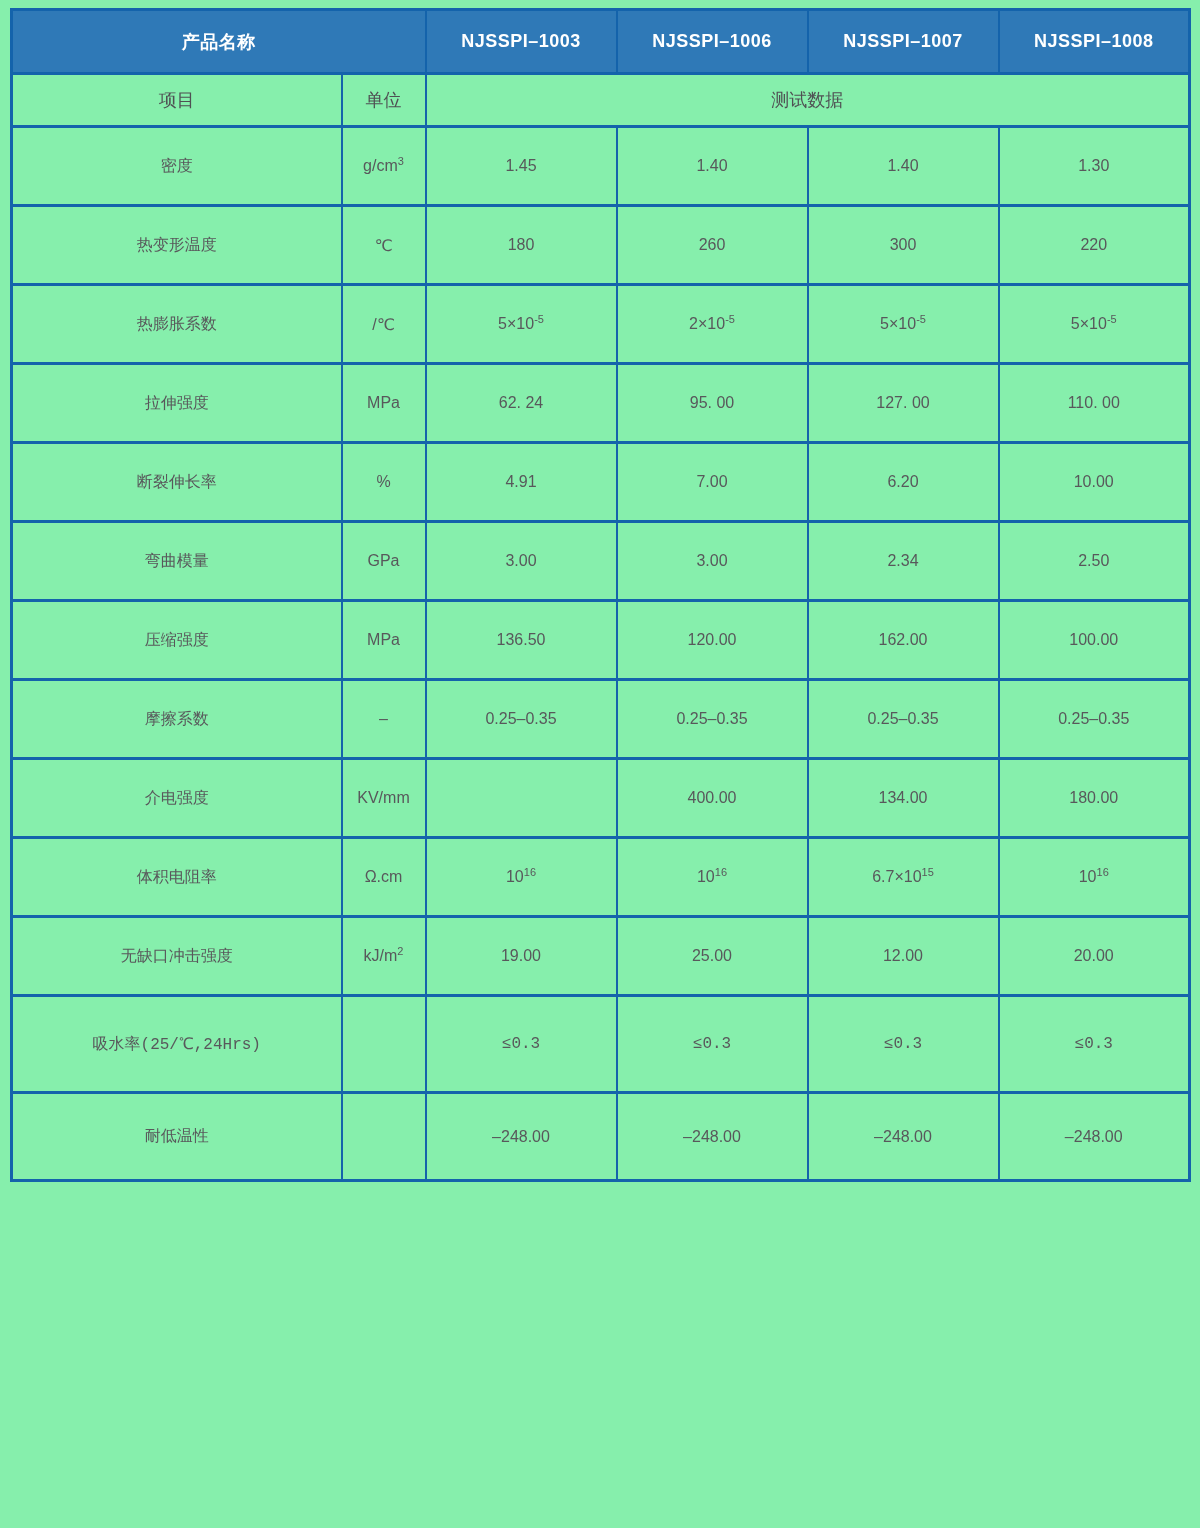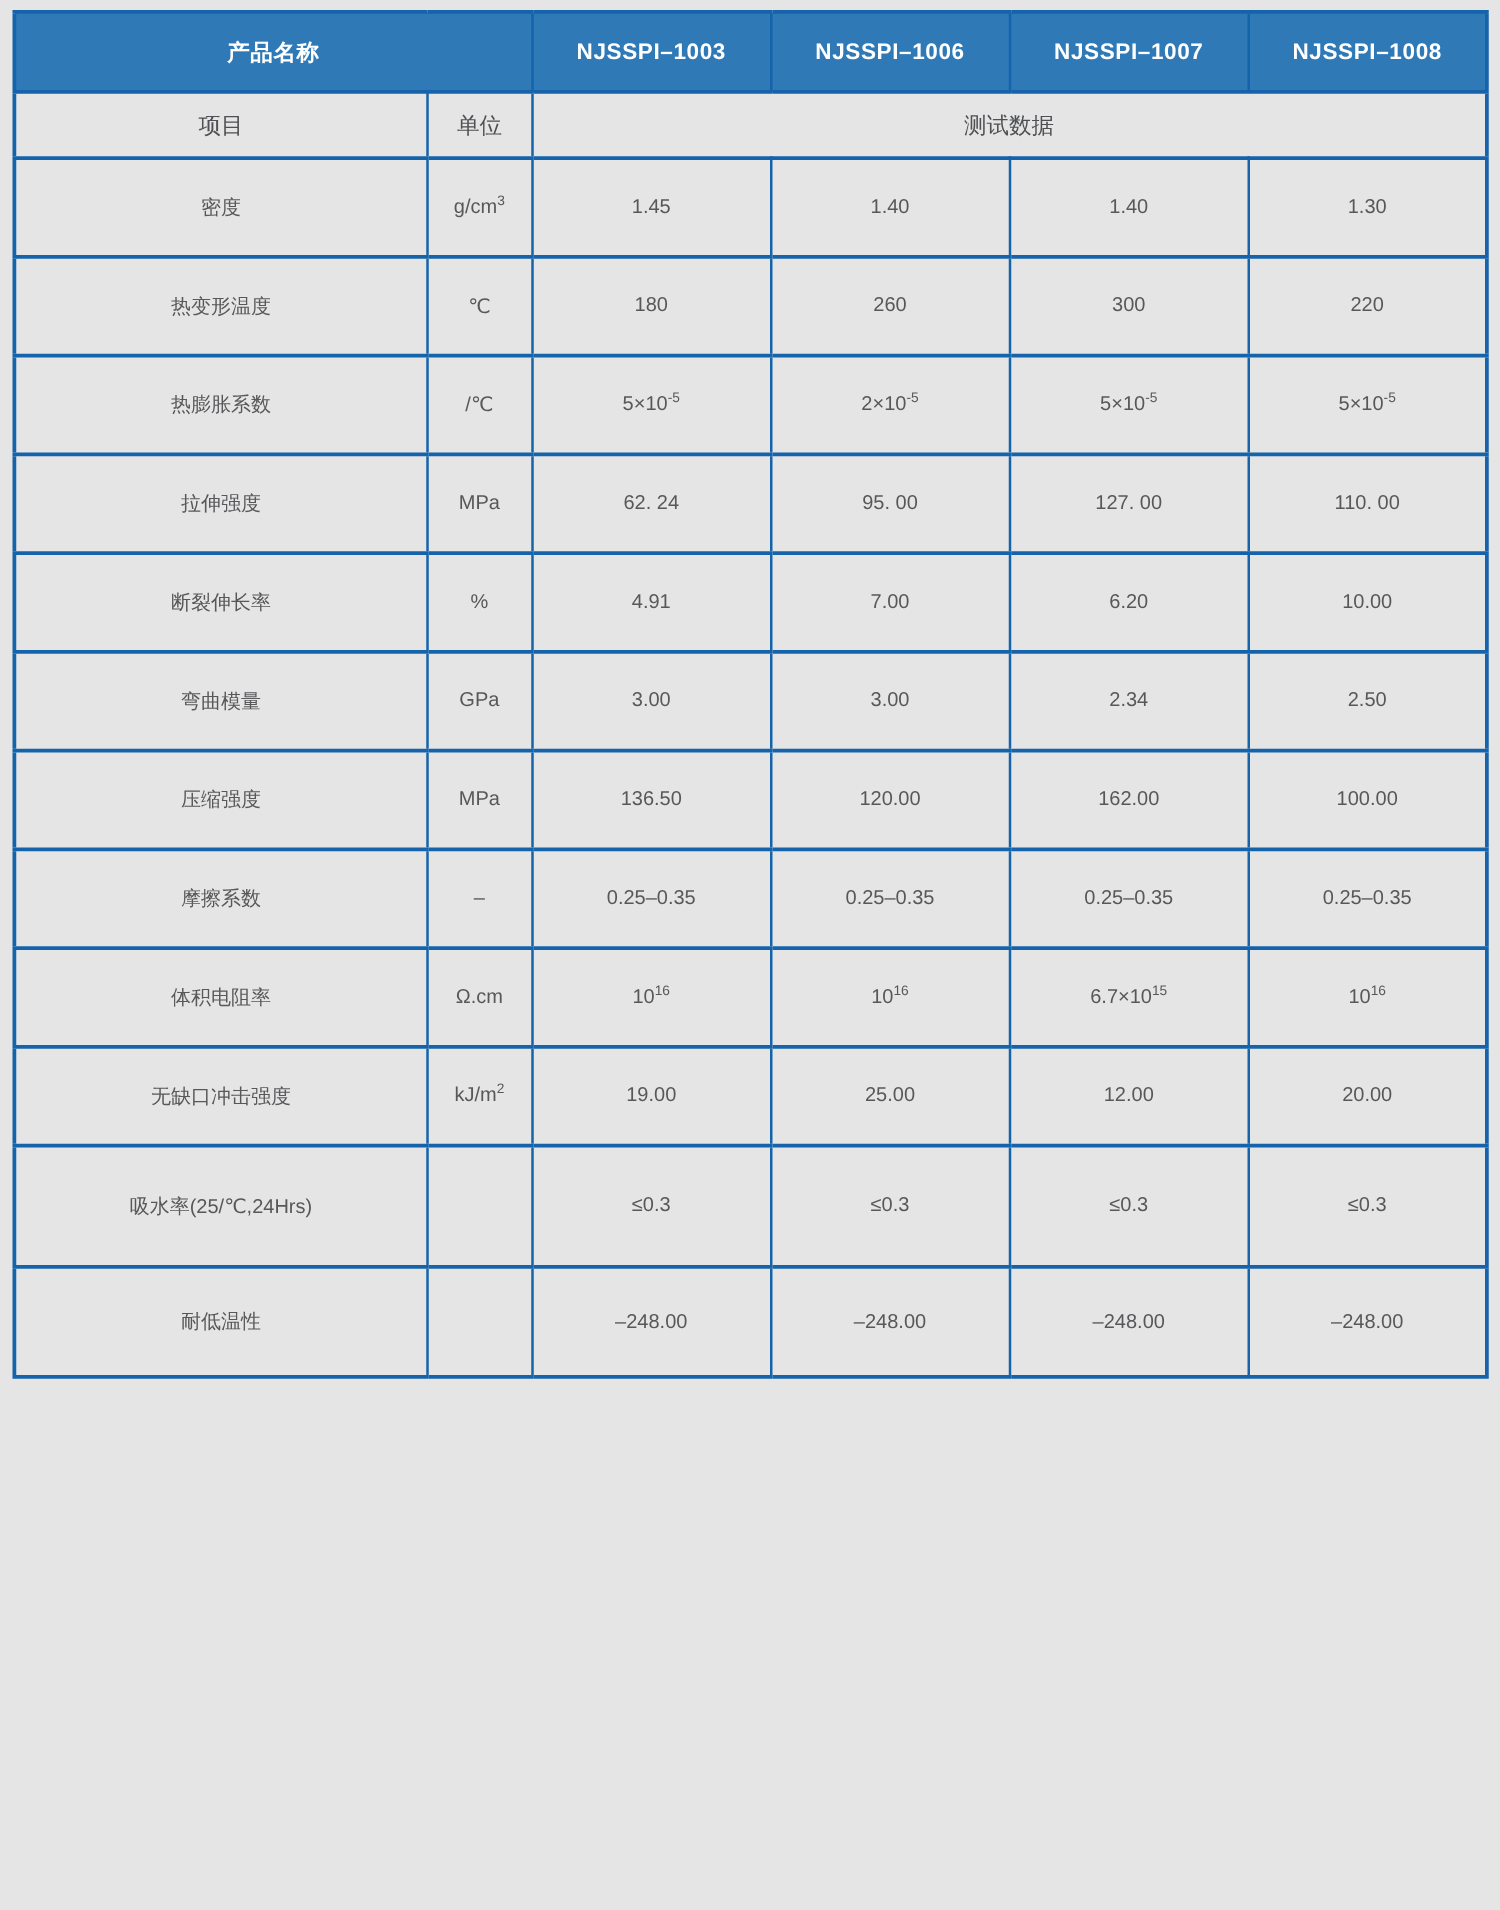--- a/index.html
+++ b/index.html
@@ -7,21 +7,21 @@
     padding: 0;
     background: #ffffff;
     width: 1200px;
     font-family: "Liberation Sans", "DejaVu Sans", sans-serif;
   }
   .page {
     width: 1200px;
     height: 1528px;
     box-sizing: border-box;
     padding: 8px 10px 40px 10px;
-    background: #e5e5e5;
+    background: #86efac;
     overflow: hidden;
   }
   table.spec-table {
     width: 1180px;
     border-collapse: collapse;
     table-layout: fixed;
   }
   table.spec-table th,
   table.spec-table td {
     border-style: solid;
@@ -55,21 +55,21 @@
     height: 53px;
     color: #4f5053;
     font-size: 18px;
   }
   
   tbody.spec-body td {
     height: 79px;
     color: #58585b;
     font-size: 16px;
   }
-  tbody.spec-body tr:nth-last-child(2) td { height: 97px; }
+  tbody.spec-body tr:nth-last-child(2) td { height: 97px; font-family: Liberation Mono, monospace; }
   tbody.spec-body tr:last-child td { height: 88px; }
 
   sup {
     font-size: 11px;
     line-height: 0;
     vertical-align: super;
   }
 </style>
 </head>
 <body>
@@ -165,20 +165,28 @@
 
   <tr>
     <td>摩擦系数</td>
     <td>–</td>
     <td>0.25–0.35</td>
     <td>0.25–0.35</td>
     <td>0.25–0.35</td>
     <td>0.25–0.35</td>
   </tr>
 
+  <tr>
+    <td>介电强度</td>
+    <td>KV/mm</td>
+    <td></td>
+    <td>400.00</td>
+    <td>134.00</td>
+    <td>180.00</td>
+  </tr>
 
 
 
   <tr>
     <td>体积电阻率</td>
     <td>Ω.cm</td>
     <td>10<sup>16</sup></td>
     <td>10<sup>16</sup></td>
     <td>6.7×10<sup>15</sup></td>
     <td>10<sup>16</sup></td>

